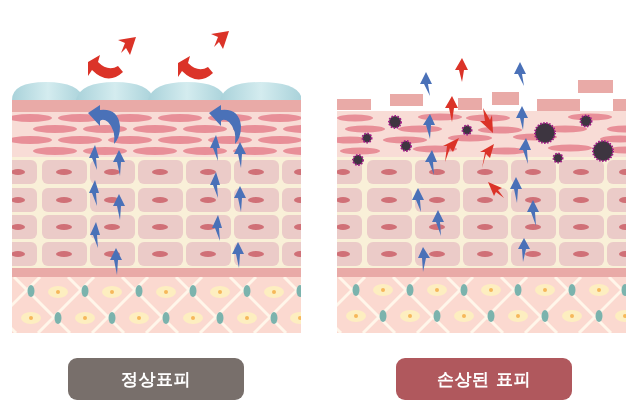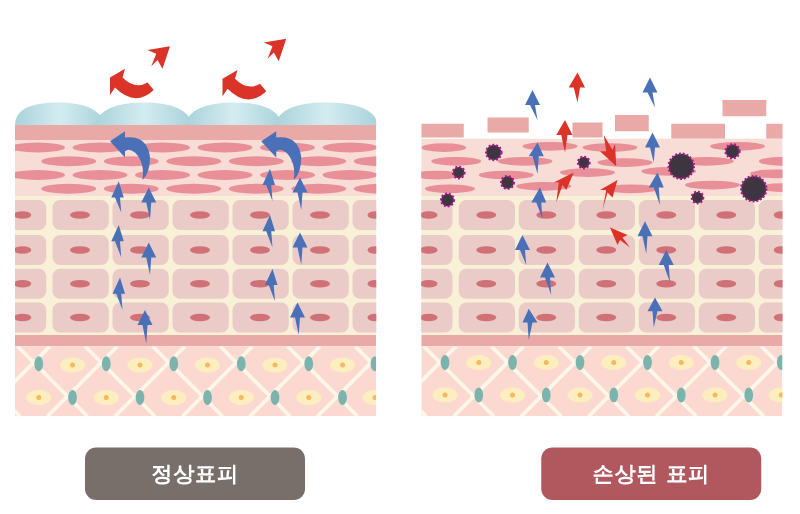--- a/index.html
+++ b/index.html
@@ -1,21 +1,21 @@
 <!DOCTYPE html>
 <html><head>
 <meta charset="utf-8">
 <style>
   html,body{margin:0;padding:0;background:#ffffff;}
   body{width:640px;height:411px;position:relative;overflow:hidden;font-family:"DejaVu Sans",sans-serif;}
   .panel{position:absolute;top:0;width:320px;height:340px;}
   .panel svg{position:absolute;left:0;top:0;}
   .label{position:absolute;top:358px;height:42px;border-radius:9px;color:#fff;font-size:17px;font-weight:bold;display:flex;align-items:center;justify-content:center;letter-spacing:0.5px;text-align:center;}
   #label-normal{left:68px;width:176px;background:#786f6b;}
-  #label-damaged{left:396px;width:176px;background:#b0585d;margin-left:37px;}
+  #label-damaged{left:396px;width:176px;background:#b0585d;}
 </style>
 </head>
 <body>
 
 <div class="panel" style="left:0">
 <svg width="320" height="340" viewBox="0 0 320 340">
   <defs>
     <linearGradient id="lip" x1="0" x2="1" y1="0" y2="0">
       <stop offset="0" stop-color="#a9d2da"></stop>
           <stop offset="0.5" stop-color="#d4ecef"></stop>

